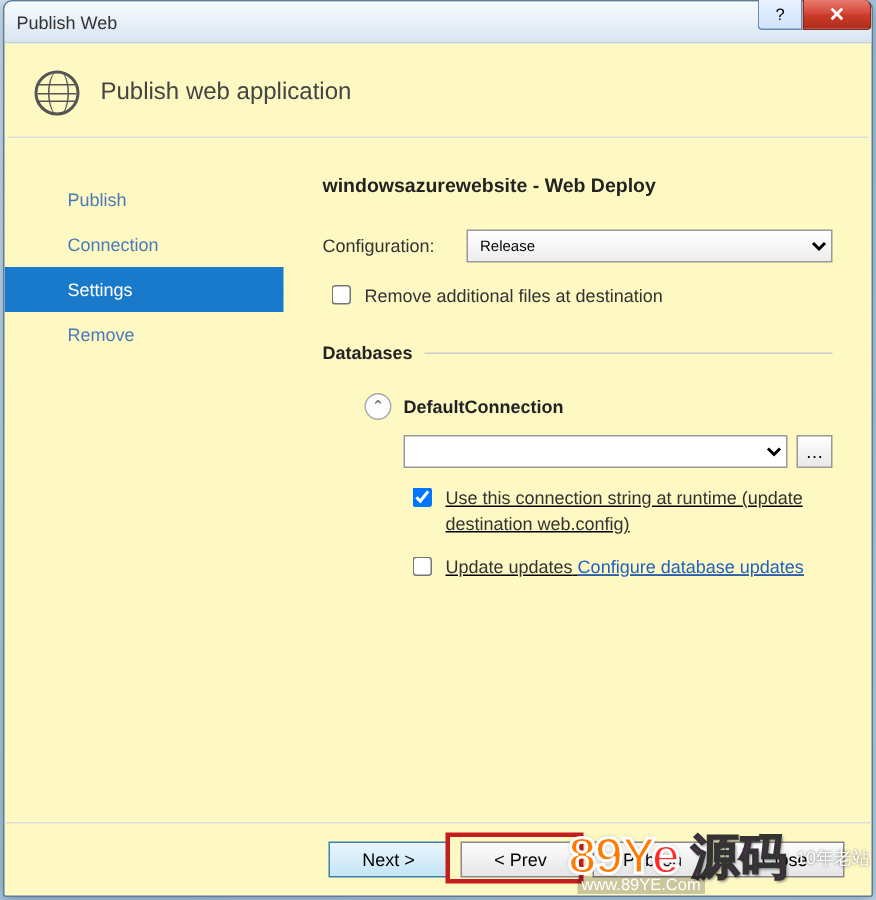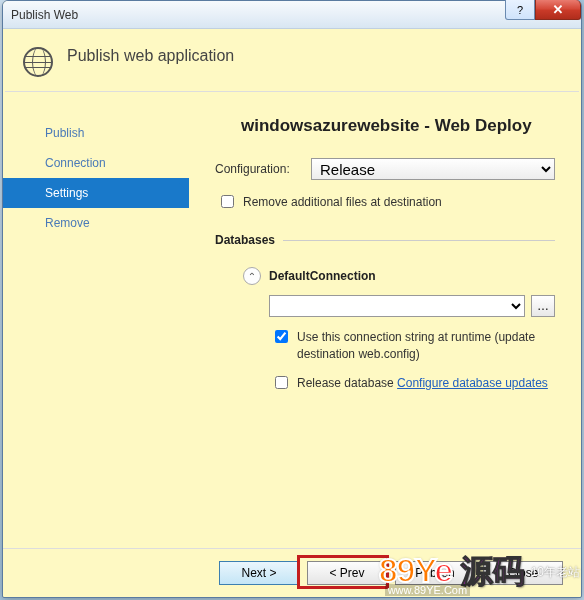--- a/index.html
+++ b/index.html
@@ -57,21 +57,21 @@
     background: linear-gradient(to bottom, #e97b6f 0%, #d54a3a 45%, #c93a28 55%, #b02d1c 100%);
     color: #fff;
     border-color: #8b2a1c;
     border-radius: 0 5px 3px 0;
     font-weight: bold;
     font-size: 13px;
   }
   .header {
     padding: 18px 20px 14px 20px;
     display: flex;
-    align-items: flex-start;
+    align-items: center;
     gap: 14px;
   }
   .globe {
     width: 30px; height: 30px;
     border: 2px solid #555;
     border-radius: 50%;
     position: relative;
     flex-shrink: 0;
   }
   .globe::before, .globe::after {
@@ -130,33 +130,32 @@
     border: 10px solid transparent;
     border-left-color: #1979ca;
   }
   .main {
     flex: 1;
     padding: 24px 26px 0 26px;
     overflow: hidden;
   }
   .publish-title {
     font-weight: bold;
-    font-size: 17px;
+    font-size: 13px;
     color: #222;
     margin-bottom: 22px;
-    margin-left: 26px;
   }
   .row { display: flex; align-items: center; margin-bottom: 14px; gap: 8px; justify-content: space-between; }
   .row label.lbl { width: 88px; color: #333; }
   select.combo {
     flex: 1;
     height: 22px;
     border: 1px solid #999;
     background: linear-gradient(to bottom, #fff, #ededed);
-    font-size: 15px;
+    font-size: 10px;
     padding-left: 4px;
   }
   .chk-row { display: flex; align-items: flex-start; gap: 6px; margin-bottom: 12px; padding-left: 2px; }
   .chk-row input[type=checkbox] { margin-top: 1px; }
   .chk-row label { color: #333; flex: 1; line-height: 1.4; }
   .section-title {
     font-weight: bold;
     font-size: 12px;
     color: #222;
     display: flex;
@@ -188,21 +187,21 @@
     background: #fff;
   }
   .ellipsis-btn {
     width: 24px; height: 22px;
     border: 1px solid #999;
     background: linear-gradient(to bottom, #fff, #e8e8e8);
     font-size: 12px;
     cursor: pointer;
     display: flex; align-items: center; justify-content: center;
   }
-  .db-opts { padding-left: 26px; }
+  .db-opts { padding-left: 26px; text-decoration: underline; }
   a.link { color: #2060c0; text-decoration: underline; cursor: pointer; }
   .footer {
     border-top: 1px solid #ddd;
     padding: 12px 18px;
     display: flex;
     justify-content: flex-end;
     gap: 8px;
     position: relative;
   }
   .btn {
@@ -328,21 +327,21 @@
         </div>
 
         <div class="db-opts">
           <div class="chk-row">
             <input type="checkbox" checked="" style="">
             <label>Use this connection string at runtime (update destination web.config)</label>
           </div>
           <div class="chk-row">
             <input type="checkbox" style="">
             <label>
-              <span>Release database</span>
+              <span>Update updates</span>
               <a class="link">Configure database updates</a>
             </label>
           </div>
         </div>
       </div>
     </div>
   </div>
 
   <div class="footer">
     <button class="btn" style="border-color:#3c7fb1;background:linear-gradient(to bottom,#eaf6fd,#c4e5f6);">Next &gt;</button>

